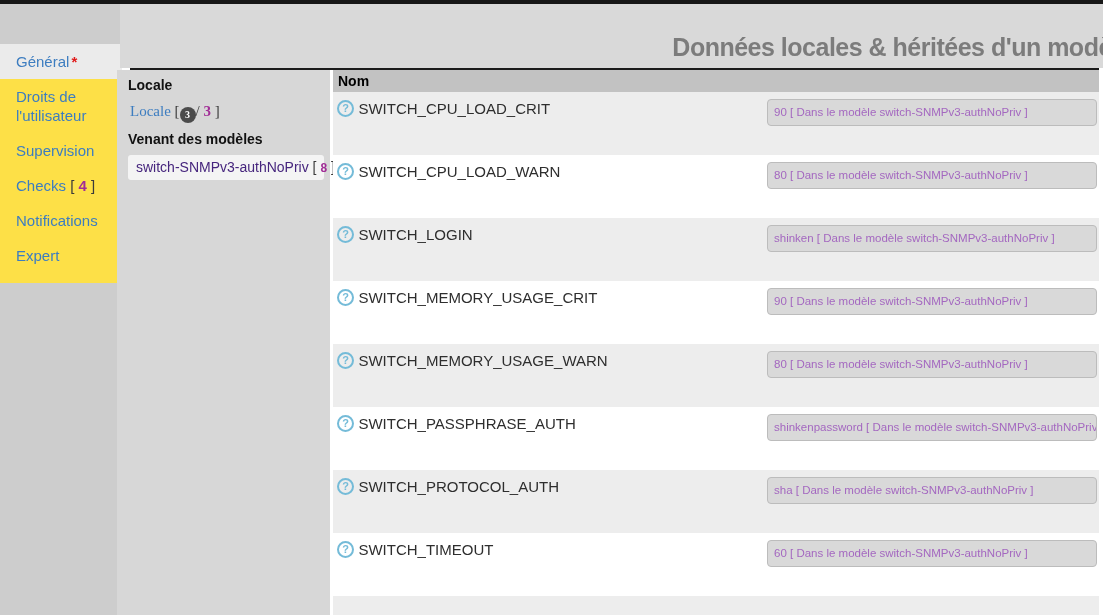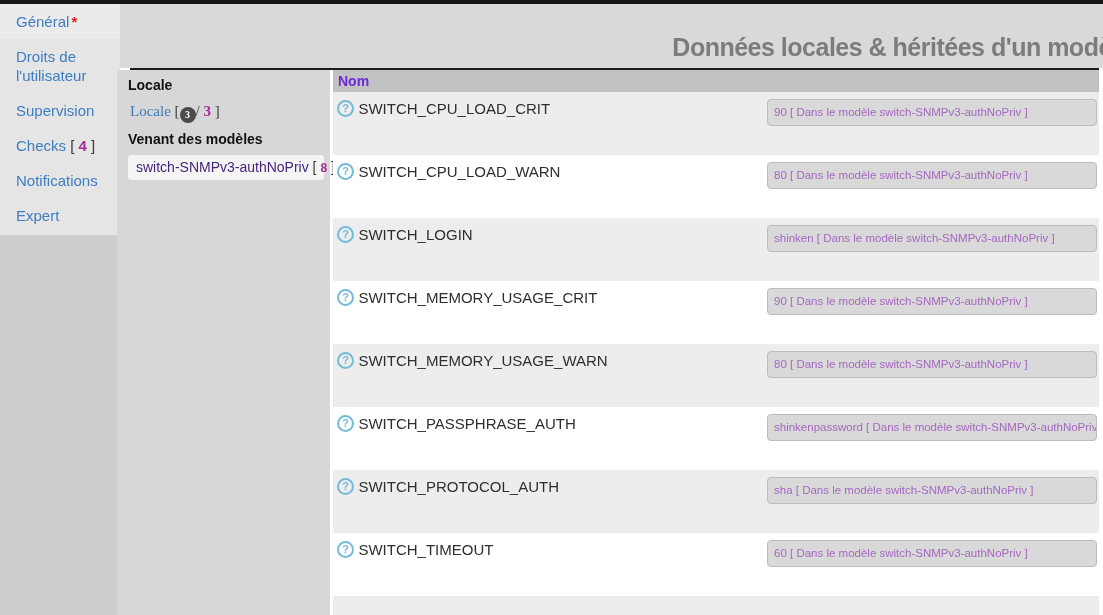--- a/index.html
+++ b/index.html
@@ -5,21 +5,21 @@
   * { box-sizing: border-box; margin: 0; padding: 0; }
   html,body { background:#fff; }
   body { font-family: "Liberation Sans", sans-serif; }
   .screen { position:relative; width:1103px; height:615px; overflow:hidden; background:#fff; }
 
   
   .topbar { position:absolute; left:0; top:0; width:1103px; height:4px; background:#171717; }
 
   
   .sidebar { position:absolute; left:0; top:4px; width:120px; height:611px; background:#cdcdcd; }
-  .sidebar-items { background:#e5e5e5; padding-bottom:2px; }
+  .sidebar-items { background:#fde047; padding-bottom:10px;margin-top:40px; }
   .side-item { padding:8px 6px 8px 16px; font-size:15px; line-height:19px; color:#3d7dc0; cursor:pointer; }
   .side-item.active { background:#ebebeb; width:122px; }
   .side-link { color:#3d7dc0; }
   .req { color:#e01b1b; font-weight:bold; margin-left:2px; }
   .bracket { color:#3a3a3a; }
   .count { color:#a12d96; font-weight:bold; }
   .badge { display:inline-block; width:16px; height:16px; border-radius:50%;
            background:#4b4b4b; color:#fff; font-size:10px; font-weight:bold;
            text-align:center; line-height:16px; vertical-align:-2px; }
 
@@ -33,21 +33,21 @@
   .panel2 { position:absolute; left:117px; top:70px; width:213px; height:545px; background:#d7d7d7; padding:4px 0 4px 11px; }
   .panel-header { font-size:14px; font-weight:bold; color:#111; line-height:18px; margin-top:2px; }
   .panel-link { font-size:15px; color:#3d7dc0; margin:7px 0 7px 2px; line-height:20px; cursor:pointer;font-family:Liberation Serif, serif; }
   .model-item { margin-top:7px; width:196px; height:25px; background:#f4f4f4; border-radius:3px;
                 font-size:14px; line-height:25px; padding-left:8px; color:#46257d; cursor:pointer; white-space:nowrap; }
   .model-item .count { font-size:12px; }
 
   
   .table-area { position:absolute; left:333px; top:70px; width:766px; height:545px; background:#fff; }
   .thead { display:flex; height:22px; background:#c2c2c2; }
-  .th { font-size:14px; font-weight:bold; color:#6d28d9; line-height:22px; padding-left:5px; }
+  .th { font-size:14px; font-weight:bold; color:#000000; line-height:22px; padding-left:5px; }
   .th-name { width:429px; }
   .th-value { flex:1; border-left:3px solid #fff; }
   .trow { position:relative; height:63px; padding:7px 0 0 4px; }
   .trow:nth-child(odd) { background:#ededed; }
   .trow:nth-child(even) { background:#ffffff; }
   .qicon { display:inline-block; width:17px; height:17px; border:2px solid #74bbd8; border-radius:50%;
            color:#74bbd8; font-size:11px; font-weight:bold; text-align:center; line-height:13px;
            vertical-align:middle; cursor:pointer; }
   .var-name { font-size:15px; color:#2e2e2e; vertical-align:middle; }
   .value-box { position:absolute; left:434px; top:7px; right:2px; height:27px;

